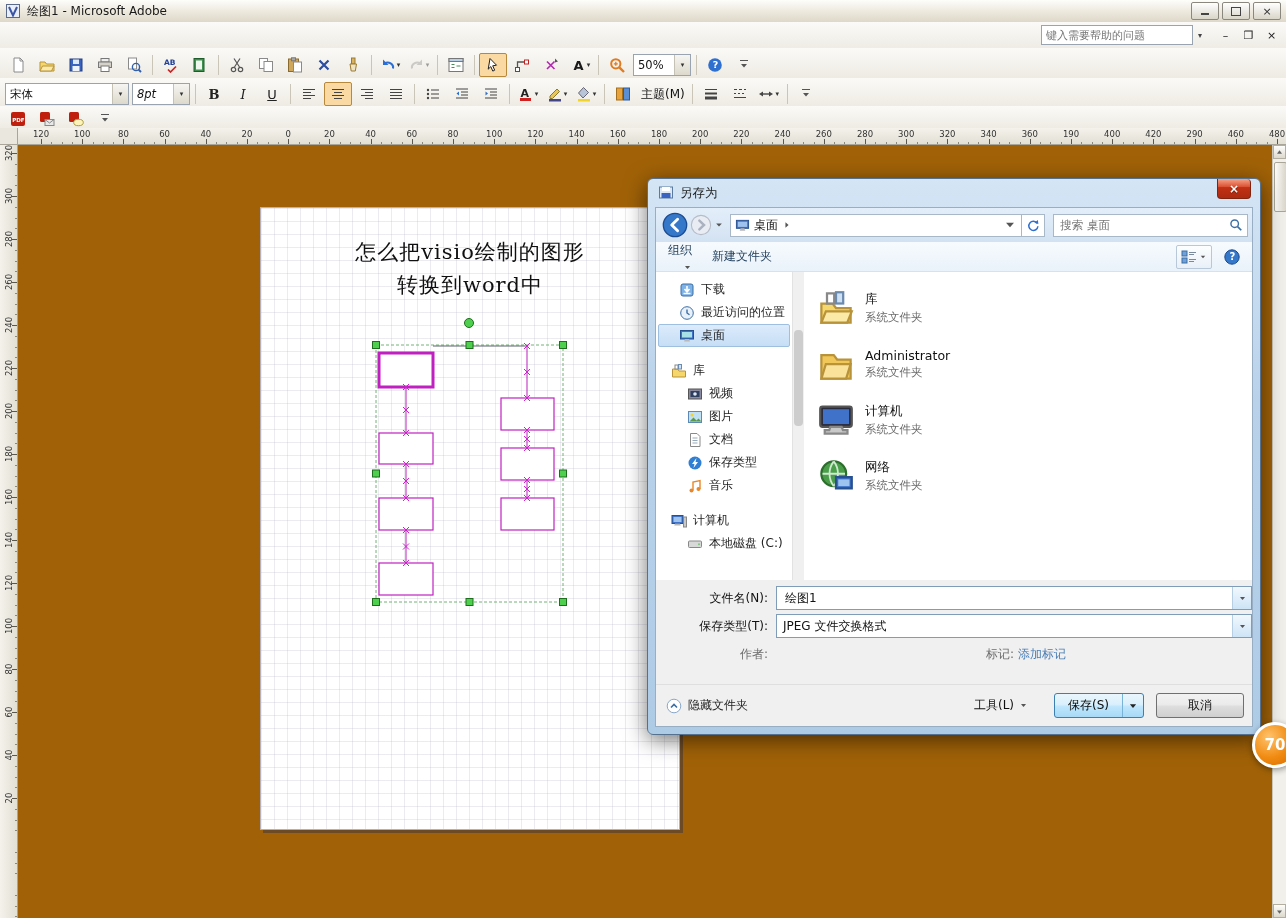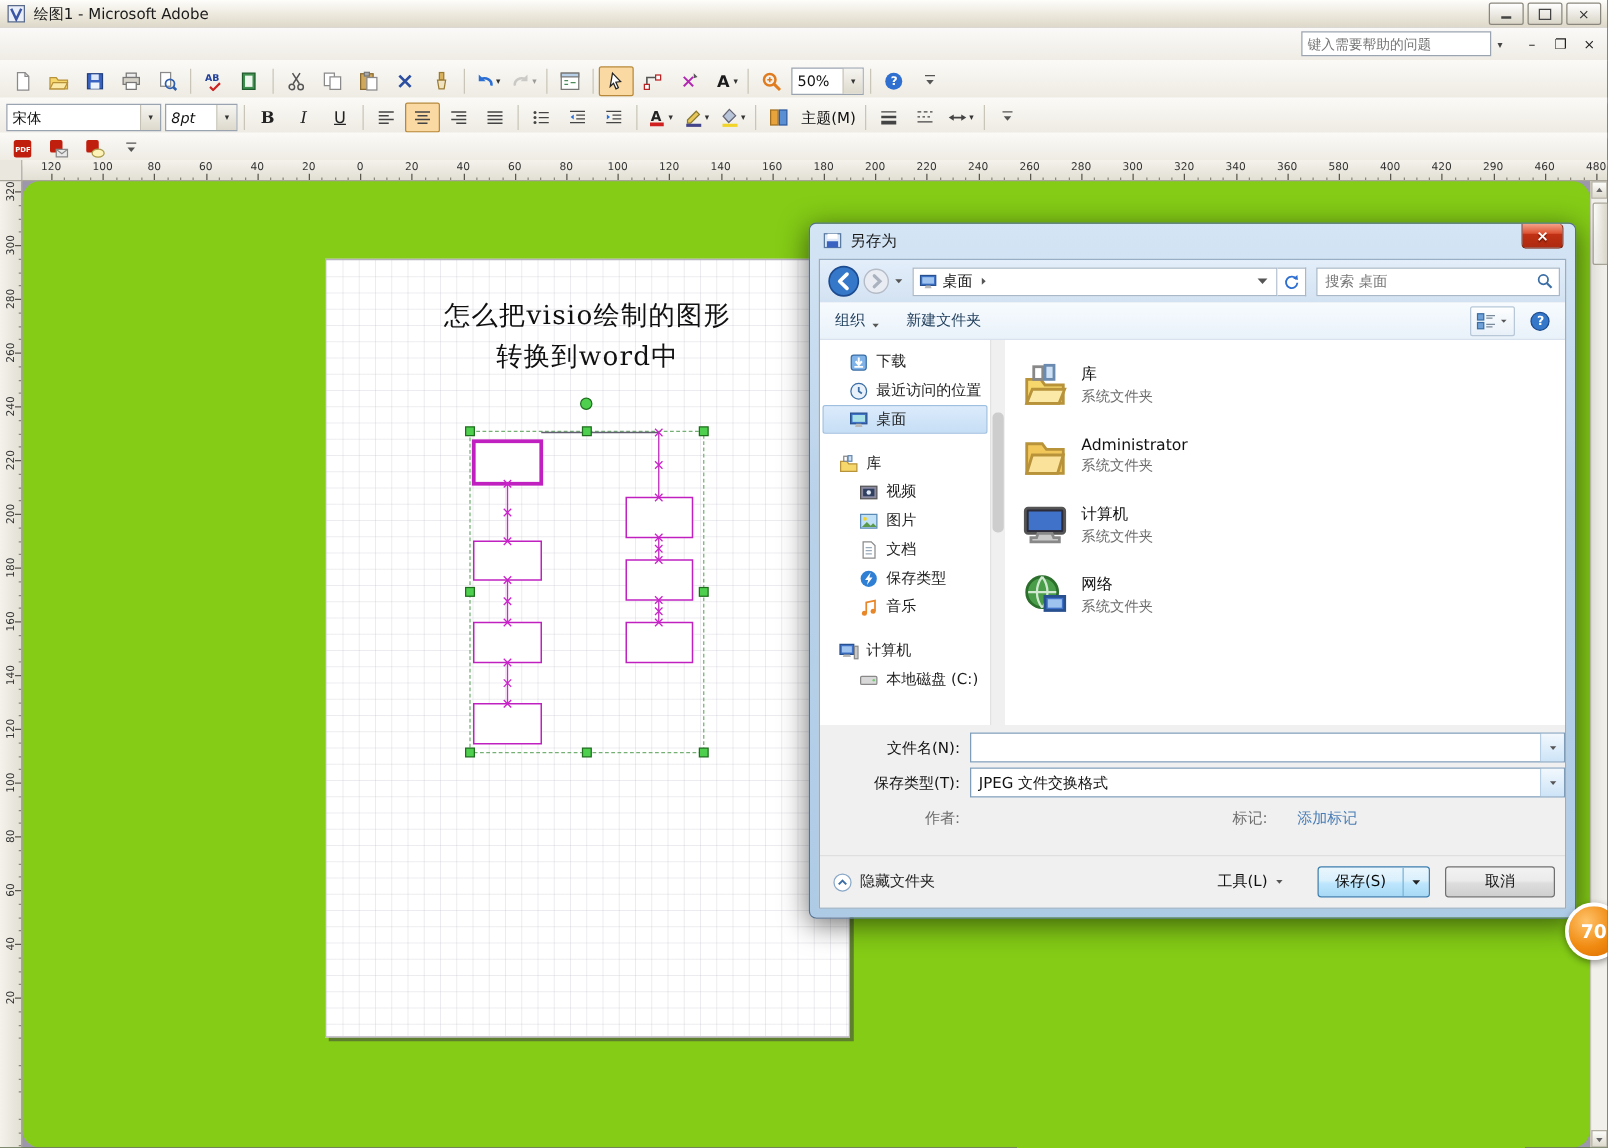--- a/index.html
+++ b/index.html
@@ -63,21 +63,21 @@
   .hnum{position:absolute;top:1px;transform:translateX(-50%);font-size:8.5px;color:#333;}
   .htick{position:absolute;bottom:0;width:1px;height:5px;background:#5a574e;}
   .htickm{position:absolute;bottom:0;width:1px;height:2.5px;background:#8a877c;}
   .vruler{position:absolute;left:0;top:145px;width:18px;bottom:0;overflow:hidden;z-index:2;
     background:linear-gradient(90deg,#f4f2eb,#e2dfd4);border-right:1px solid #a9a699;box-sizing:border-box;}
   .vnum{position:absolute;left:9px;transform:translate(-50%,-50%) rotate(-90deg);font-size:8.5px;color:#333;}
   .vtick{position:absolute;right:0;height:1px;width:5px;background:#5a574e;}
   .vtickm{position:absolute;right:0;height:1px;width:2.5px;background:#8a877c;}
 
   
-  .canvas{position:absolute;left:18px;top:145px;right:14px;bottom:0;background:#84cc16;overflow:hidden;border-radius:14px;}
+  .canvas{position:absolute;left:18px;top:145px;right:14px;bottom:0;background:#a16207;overflow:hidden;}
   .page{position:absolute;left:242px;top:62px;width:420px;height:623px;background:#fff;
     border:1px solid #b4b1bd;box-sizing:border-box;box-shadow:3px 3px 0 rgba(55,50,70,.5);
     background-image:linear-gradient(to right,rgba(150,150,172,.18) 1px,transparent 1px),
                      linear-gradient(to bottom,rgba(150,150,172,.18) 1px,transparent 1px);
     background-size:13px 13px;}
   .page-title{position:absolute;top:28px;left:0;width:100%;text-align:center;
     font-family:"DejaVu Serif","Liberation Serif",serif;font-size:21px;line-height:33px;color:#101010;letter-spacing:1px;}
   #drawing-svg{position:absolute;left:0;top:0;}
 
   
@@ -114,21 +114,21 @@
   .refreshbtn{width:24px;height:23px;background:#fff;border:1px solid #a8b8c8;border-left:none;
     box-sizing:border-box;display:flex;align-items:center;justify-content:center;}
   .searchbox{height:23px;width:200px;margin-left:8px;background:#fff;border:1px solid #a8b8c8;
     box-sizing:border-box;display:flex;align-items:center;padding:0 4px;}
   .searchbox input{border:none;outline:none;flex:1;font-size:11.5px;color:#666;font-family:inherit;background:transparent;}
   .searchbox .ic{width:14px;height:14px;}
 
   .cmdrow{position:absolute;left:0;right:0;top:34px;height:30px;
     background:linear-gradient(#f7fbfe,#e9f2fa);border-bottom:1px solid #d8e2ee;box-sizing:border-box;
     display:flex;align-items:center;padding:0 12px;gap:20px;color:#1e3c5a;font-size:12px;}
-  .cmditem{display:flex;align-items:flex-end;gap:4px;}
+  .cmditem{display:flex;align-items:flex-end;gap:4px;flex-direction:column;}
   .cmdright{margin-left:auto;display:flex;align-items:center;gap:12px;}
   .viewsbtn{display:flex;align-items:center;gap:2px;border:1px solid #b8c8d8;border-radius:2px;
     background:linear-gradient(#fdfefe,#e8f0f8);height:22px;padding:0 4px;}
 
   .bodyrow{position:absolute;left:0;right:0;top:64px;height:308px;background:#fff;display:flex;}
   .sidepane{width:136px;padding-top:6px;overflow:hidden;}
   .sitem{height:23px;display:flex;align-items:center;gap:6px;font-size:12px;color:#1e1e1e;
     margin:0 2px;border:1px solid transparent;border-radius:2px;box-sizing:border-box;white-space:nowrap;}
   .sitem.sel{background:linear-gradient(#dcebfc,#c6def5);border-color:#9ebfe0;}
   .sidescroll{width:11px;background:#f0f0f0;border-left:1px solid #e2e2e2;position:relative;}
@@ -144,21 +144,21 @@
   .row-type{top:406px;}
   .flabel{width:112px;text-align:right;padding-right:8px;color:#111;flex:none;}
   .fcombo{width:477px;height:24px;border:1px solid #7f9db9;background:#fff;display:flex;align-items:center;
     box-sizing:border-box;padding-left:6px;}
   .fcombo input{border:none;outline:none;flex:1;font-size:12px;font-family:inherit;color:#111;background:transparent;}
   .fcombo .dd{margin-left:auto;width:18px;height:100%;display:flex;align-items:center;justify-content:center;
     background:linear-gradient(#f2f8fd,#cde4f7);border-left:1px solid #b7cfe4;}
   .metarow{position:absolute;left:0;right:0;top:438px;height:20px;font-size:12px;}
   .meta-author{position:absolute;left:84px;color:#6d6d6d;}
   .meta-tags{position:absolute;left:330px;color:#6d6d6d;}
-  .meta-tags a{color:#4a7db5;text-decoration:none;margin-left:20px;}
+  .meta-tags a{color:#4a7db5;text-decoration:none;margin-left:0;}
 
   .dlg-footer{position:absolute;left:0;right:0;bottom:0;height:42px;background:#f0f0f0;
     border-top:1px solid #dfdfdf;display:flex;align-items:center;padding:0 10px;box-sizing:border-box;}
   .hidefold{display:flex;align-items:center;gap:6px;color:#1e1e1e;}
   .toolsbtn{position:absolute;left:318px;display:flex;align-items:center;gap:5px;color:#111;}
   .btn-save{position:absolute;left:398px;width:90px;height:25px;display:flex;
     border:1px solid #3c7fb1;border-radius:3px;overflow:hidden;box-sizing:border-box;
     background:linear-gradient(#eaf6fd,#d9f0fc 45%,#bee6fd 55%,#a7d9f5);}
   .btn-save .main{flex:1;display:flex;align-items:center;justify-content:center;font-size:12px;color:#0a0a0a;}
   .btn-save .ddp{width:20px;border-left:1px solid #7ab3d8;display:flex;align-items:center;justify-content:center;}
@@ -638,21 +638,21 @@
       <span class="hnum" style="left:847px;">280</span>
       <span class="htick" style="left:847px;"></span>
       <span class="hnum" style="left:888.2px;">300</span>
       <span class="htick" style="left:888.2px;"></span>
       <span class="hnum" style="left:929.4000000000001px;">320</span>
       <span class="htick" style="left:929.4000000000001px;"></span>
       <span class="hnum" style="left:970.6px;">340</span>
       <span class="htick" style="left:970.6px;"></span>
       <span class="hnum" style="left:1011.8000000000001px;">360</span>
       <span class="htick" style="left:1011.8000000000001px;"></span>
-      <span class="hnum" style="left:1053px;">580</span>
+      <span class="hnum" style="left:1053px;">190</span>
       <span class="htick" style="left:1053px;"></span>
       <span class="hnum" style="left:1094.2px;">400</span>
       <span class="htick" style="left:1094.2px;"></span>
       <span class="hnum" style="left:1135.4px;">420</span>
       <span class="htick" style="left:1135.4px;"></span>
       <span class="hnum" style="left:1176.6000000000001px;">290</span>
       <span class="htick" style="left:1176.6000000000001px;"></span>
       <span class="hnum" style="left:1217.8000000000002px;">460</span>
       <span class="htick" style="left:1217.8000000000002px;"></span>
       <span class="hnum" style="left:1259px;">480</span>
@@ -1182,20 +1182,21 @@
                 <div class="fname">网络</div>
                 <div class="ftype">系统文件夹</div>
               </span>
             </div>
           </div>
       </div>
 
       <div class="frow row-name">
         <span class="flabel">文件名(N):</span>
         <div class="fcombo">
+          <input value="绘图1" style="">
           <span class="dd">
               <span class="ic" style="width:9px;height:9px;">
                 <svg viewBox="0 0 16 16" preserveAspectRatio="xMidYMid meet">
                   <path d="M3.5 5.5l4.5 5 4.5-5z" fill="#555"></path>
                 </svg>
               </span>
             </span>
         </div>
       </div>
 

